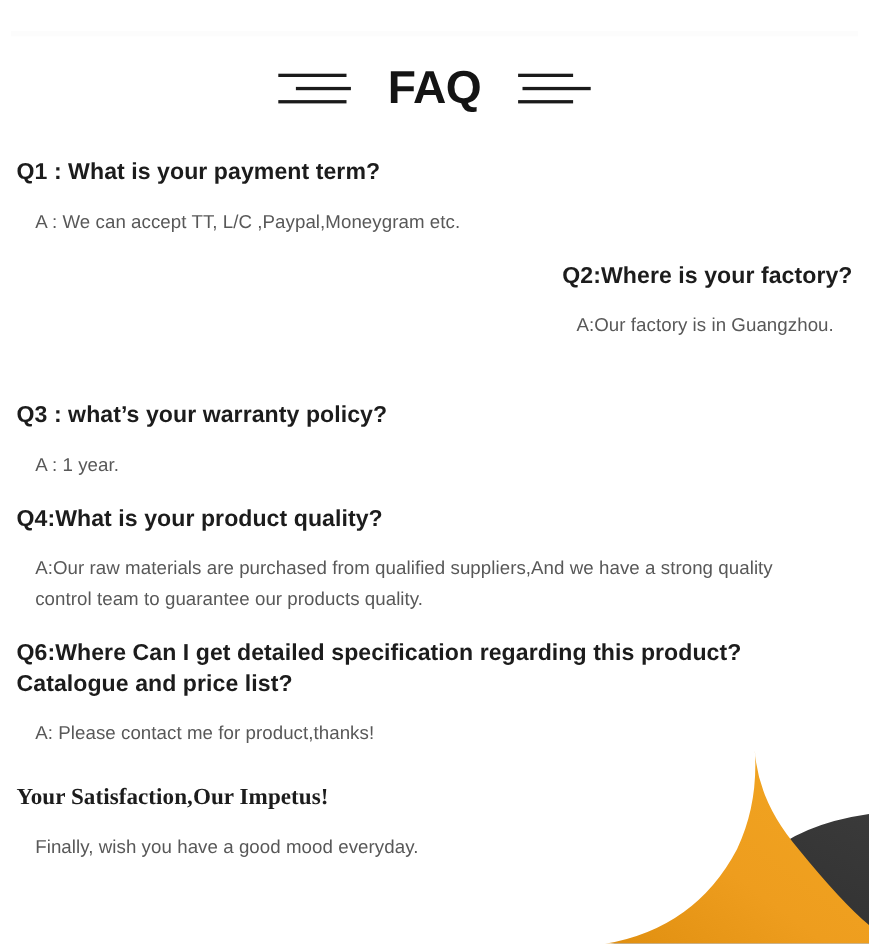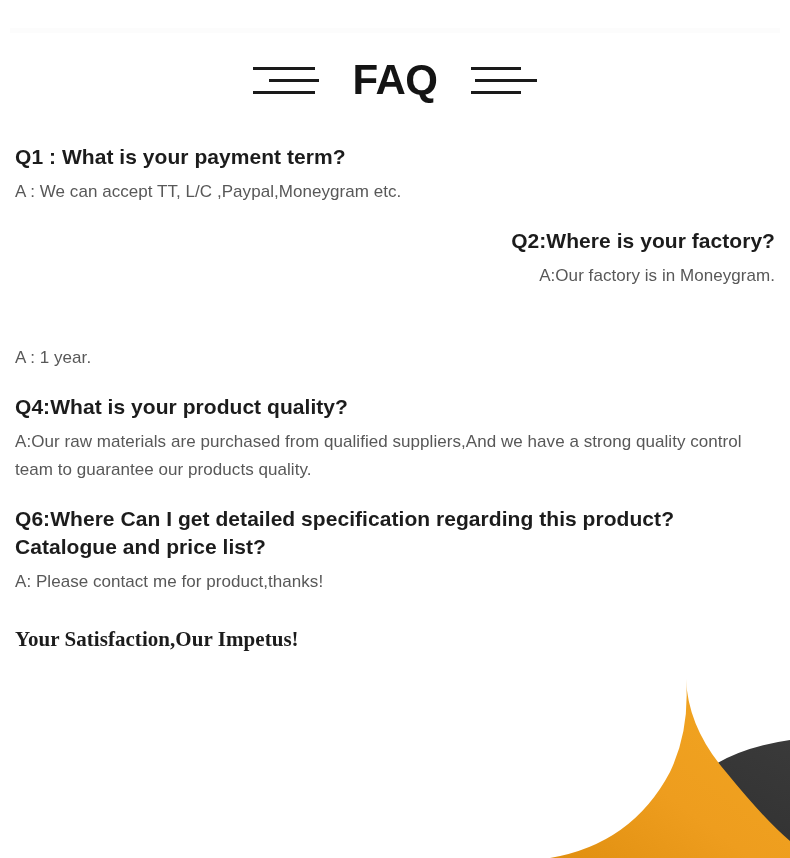--- a/index.html
+++ b/index.html
@@ -88,21 +88,21 @@
     color: #1c1c1c;
     line-height: 1.33;
     margin: 0 0 7px 0;
     letter-spacing: 0.05px;
   }
   .answer {
     font-size: 17px;
     font-weight: normal;
     color: #585858;
     line-height: 1.62;
-    margin: 0;
+    margin: 17px;
     letter-spacing: 0.05px;
   }
 
   .closing { margin-top: 30px; }
   .closing .question { margin-bottom: 7px; font-family: Liberation Serif, serif; }
 
   
   .page-curl {
     position: absolute;
     right: 0;
@@ -140,40 +140,42 @@
 
   <div class="faq-body">
 
     <div class="faq-item">
       <p class="question">Q1 : What is your payment term?</p>
       <p class="answer">A : We can accept TT, L/C ,Paypal,Moneygram etc.</p>
     </div>
 
     <div class="faq-item gap-large">
       <p class="question">Q2:Where is your factory?</p>
-      <p class="answer">A:Our factory is in Moneygram.</p>
+      <p class="answer">A:Our factory is in Guangzhou.</p>
     </div>
 
     <div class="faq-item">
+      <p class="question">Q3 : what’s your warranty policy?</p>
       <p class="answer">A : 1 year.</p>
     </div>
 
     <div class="faq-item">
       <p class="question">Q4:What is your product quality?</p>
       <p class="answer">A:Our raw materials are purchased from qualified suppliers,And we have a strong quality control team to guarantee our products quality.</p>
     </div>
 
 
     <div class="faq-item">
       <p class="question">Q6:Where Can I get detailed specification regarding this product?Catalogue and price list?</p>
       <p class="answer">A: Please contact me for product,thanks!</p>
     </div>
 
     <div class="closing">
       <p class="question">Your Satisfaction,Our Impetus!</p>
+      <p class="answer">Finally, wish you have a good mood everyday.</p>
     </div>
 
   </div>
 
   <div class="page-curl">
     <svg width="270" height="190" viewBox="0 0 270 190" xmlns="http://www.w3.org/2000/svg">
       <defs>
         <linearGradient id="curlGrad" x1="0" y1="1" x2="1" y2="0">
           <stop offset="0%" stop-color="#e08f10"></stop>
           <stop offset="42%" stop-color="#ee9d1e"></stop>

